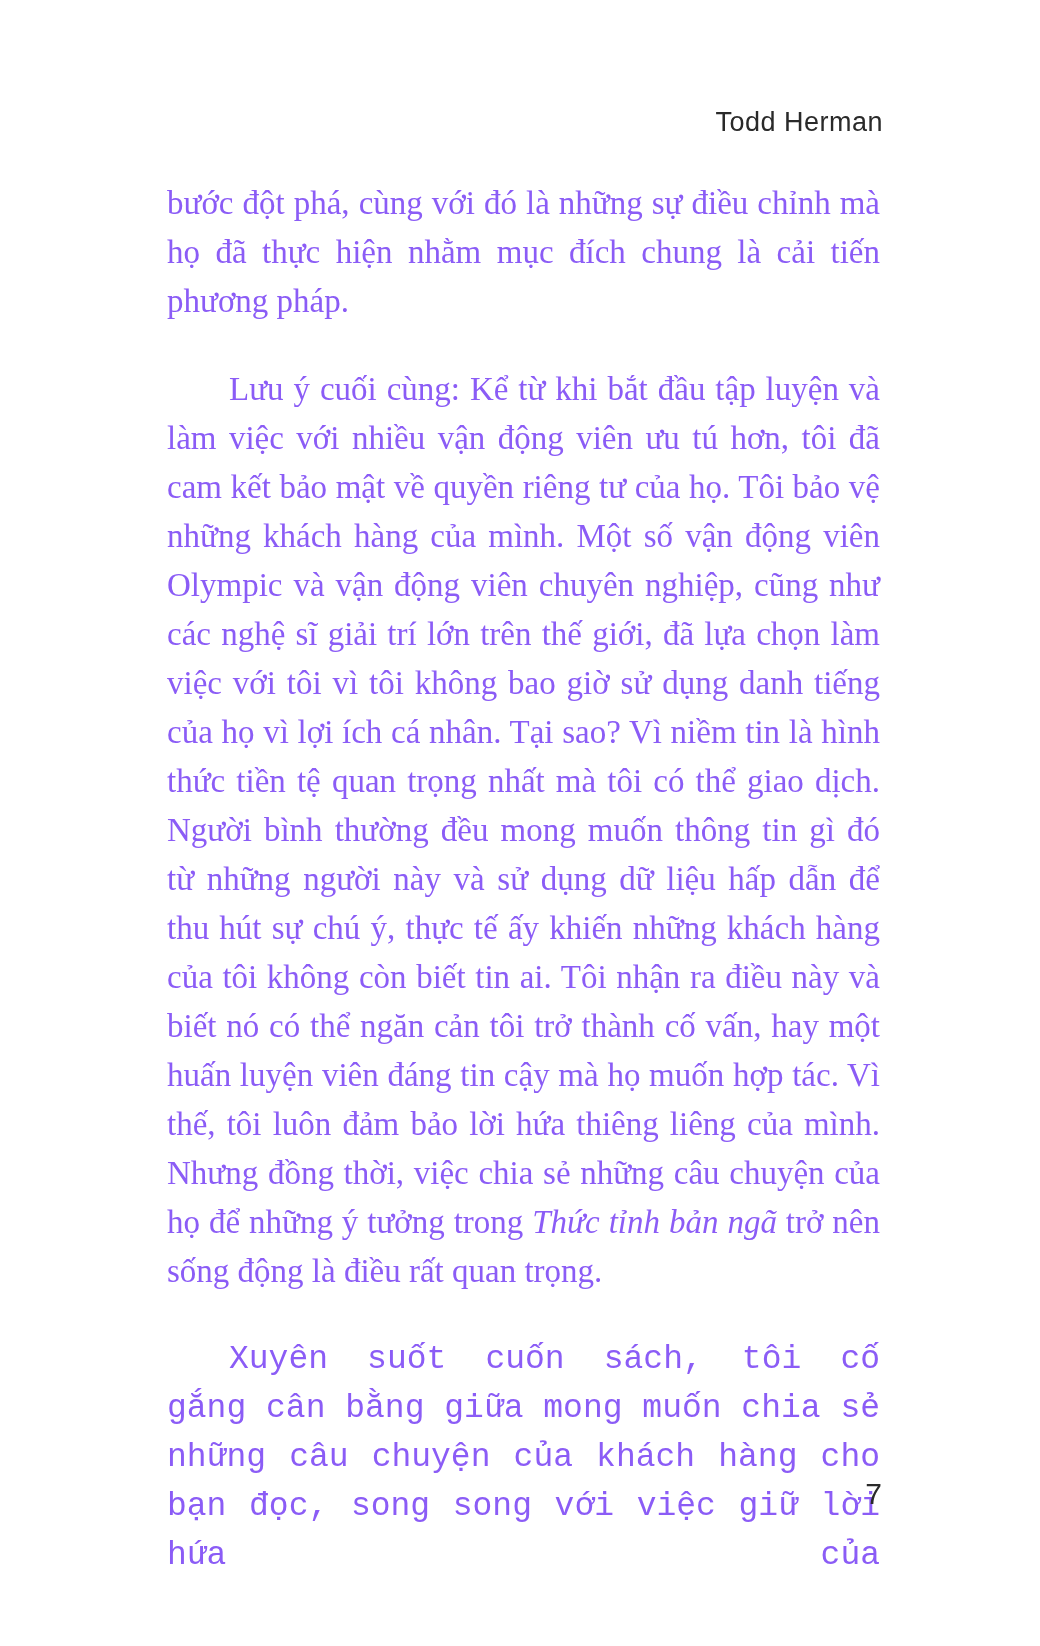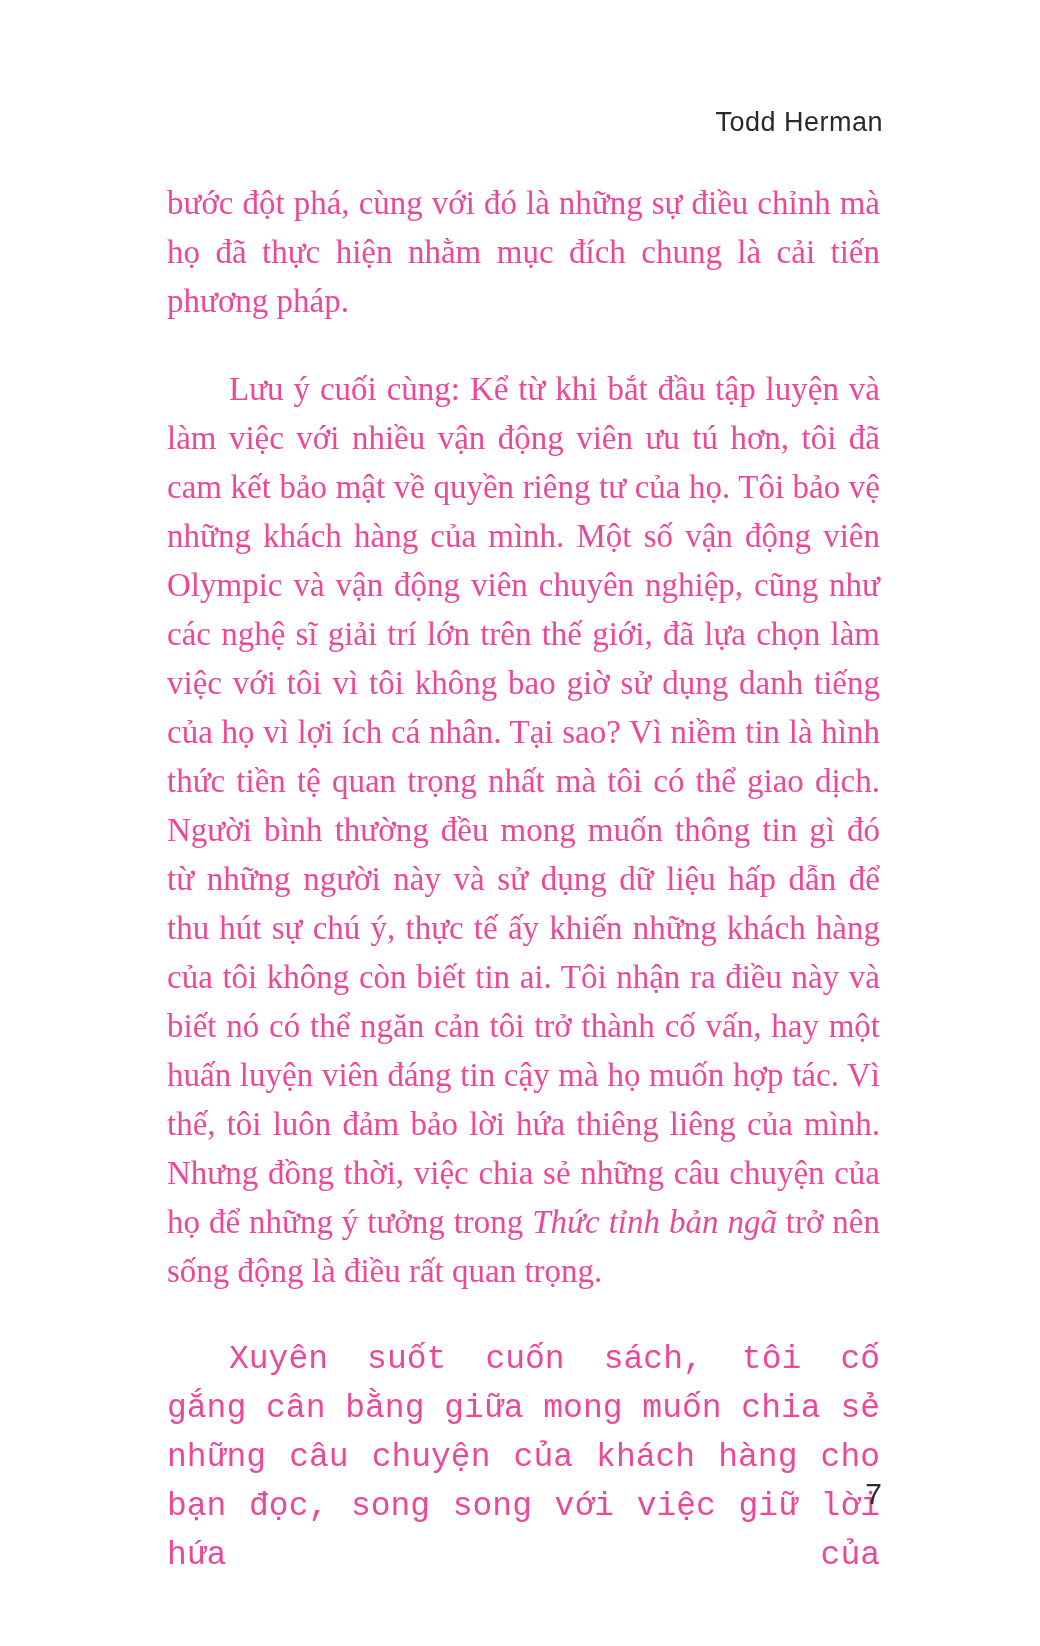--- a/index.html
+++ b/index.html
@@ -23,21 +23,21 @@
     font-size: 27px;
     line-height: 32px;
     color: #2a2a2a;
     letter-spacing: 0.5px;
   }
   .body-text {
     position: absolute;
     top: 179px;
     left: 167px;
     width: 713px;
-    color: #ec4899;
+    color: #8b5cf6;
     font-size: 33px;
     line-height: 49px;
     text-align: justify;
   }
   .body-text p {
     margin: 0;
     padding: 0;
   }
   .body-text p + p {
     margin-top: 39px;

